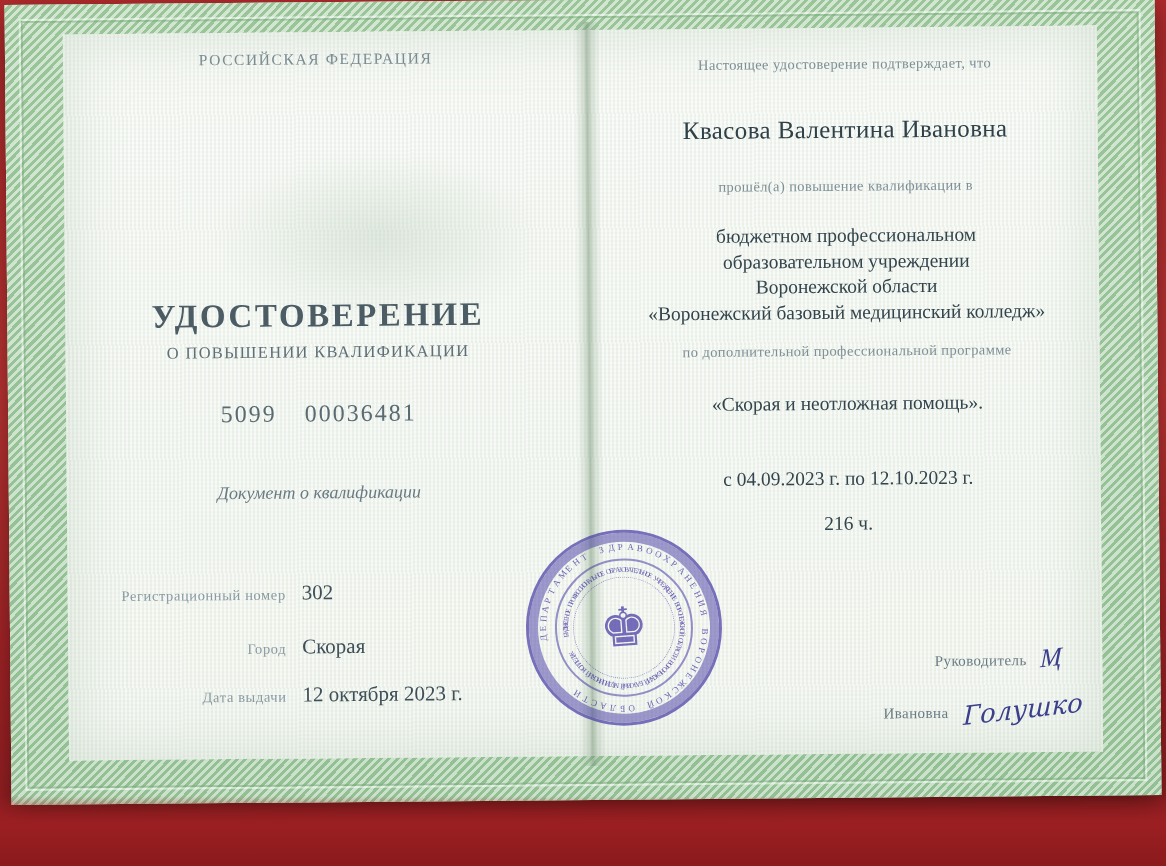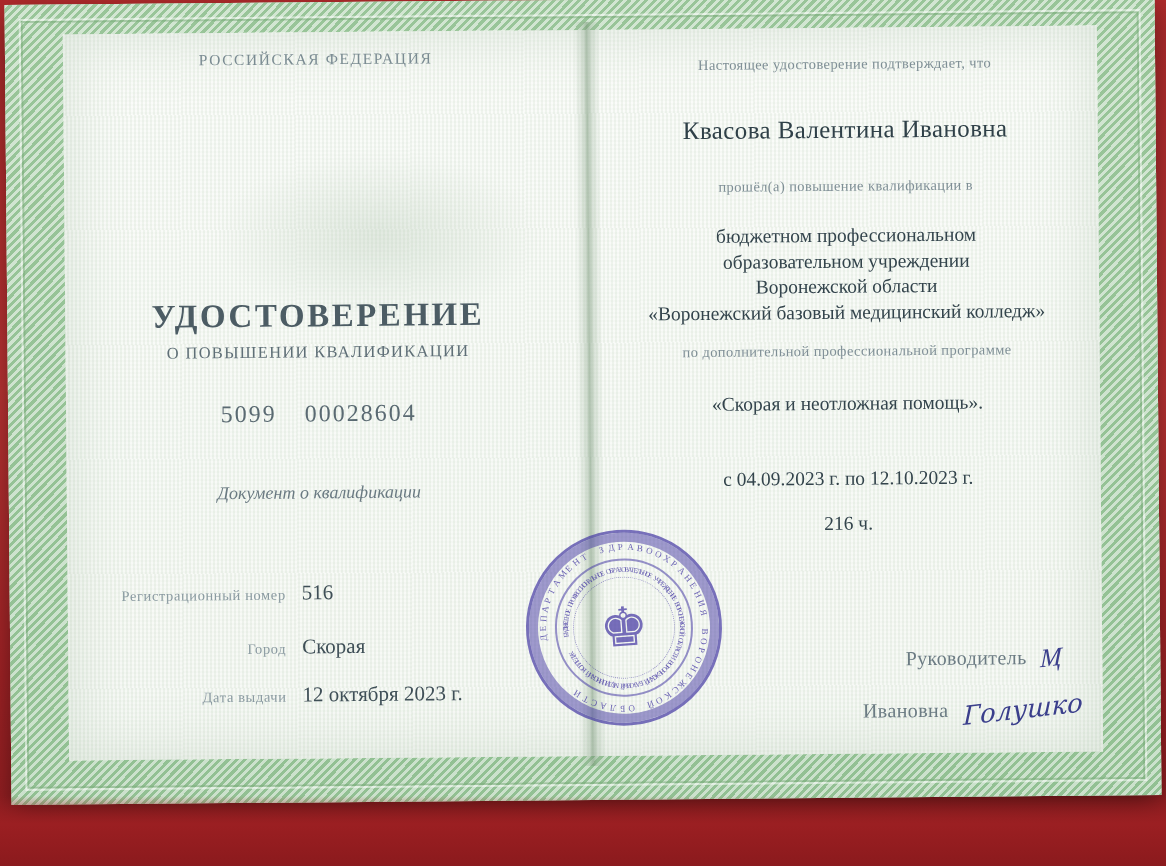--- a/index.html
+++ b/index.html
@@ -205,21 +205,21 @@
   .p-dates   { top: 440px; }
   .p-hours   { top: 485px; }
 
   .sign-row {
     position: absolute;
     display: flex;
     align-items: flex-end;
     gap: 14px;
   }
   .sign-label {
-    font-size: 20px;
+    font-size: 15px;
     color: #6b7b83;
     letter-spacing: .4px;
     text-align: right;
   }
   .sign-script {
     font-family: "DejaVu Serif", serif;
     font-style: italic;
     font-size: 26px;
     color: #3b3f8c;
     transform: rotate(-6deg) skewX(-8deg);
@@ -290,28 +290,28 @@
 
     <div class="page page-left">
 
       <div class="rf-header">РОССИЙСКАЯ ФЕДЕРАЦИЯ</div>
 
       <div class="title-main">УДОСТОВЕРЕНИЕ</div>
 
       <div class="title-sub">О ПОВЫШЕНИИ КВАЛИФИКАЦИИ</div>
 
       <div class="serials">
-        <span class="s1">5099</span><span class="s2">00028604</span>
+        <span class="s1">5099</span><span class="s2">00036481</span>
       </div>
 
       <div class="doc-kind">Документ о квалификации</div>
 
       <div class="field-row row-reg">
         <div class="field-label">Регистрационный номер</div>
-        <div class="field-value">516</div>
+        <div class="field-value">302</div>
       </div>
 
       <div class="field-row row-city">
         <div class="field-label">Город</div>
         <div class="field-value">Скорая</div>
       </div>
 
       <div class="field-row row-date">
         <div class="field-label">Дата выдачи</div>
         <div class="field-value">12 октября 2023 г.</div>

